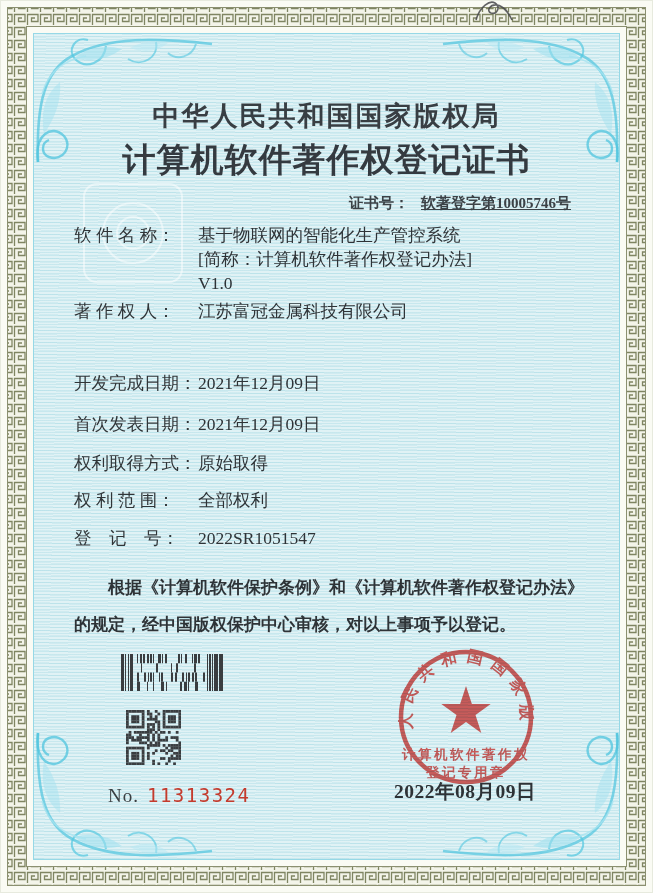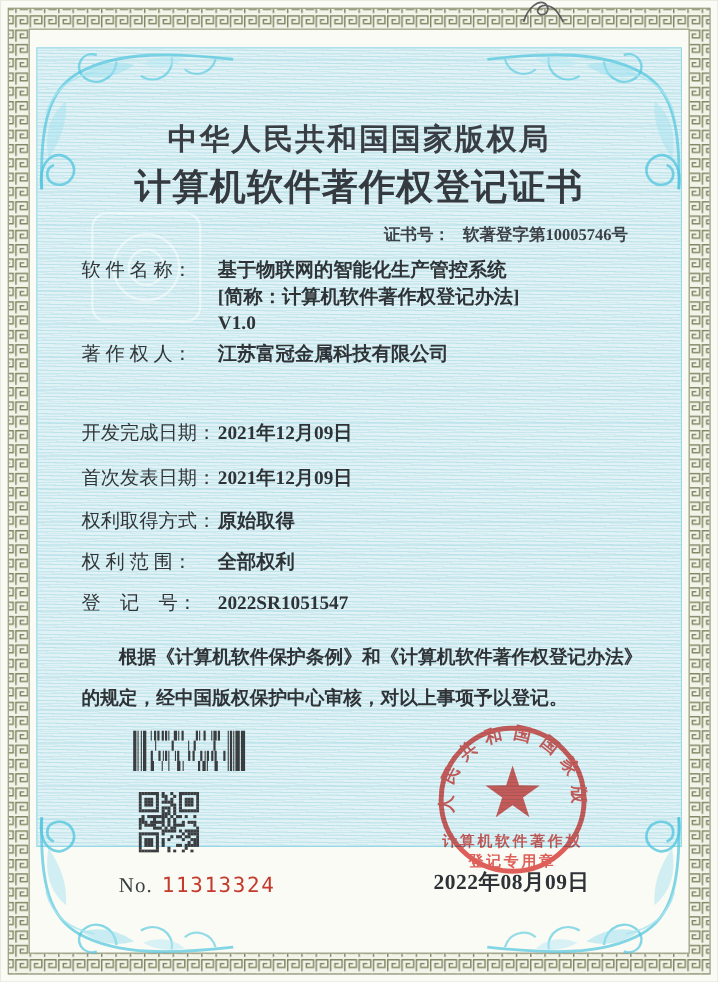--- a/index.html
+++ b/index.html
@@ -3,45 +3,45 @@
 <meta charset="utf-8">
 <style>
   html,body{margin:0;padding:0;background:#ffffff;}
   .page{
     position:relative;width:653px;height:893px;margin:0 auto;
     background:#fafbf4;overflow:hidden;
     font-family:"Liberation Serif","DejaVu Serif",serif;
     box-shadow:inset 0 0 0 1px #e7eade;
   }
   .panel{
-    position:absolute;left:33px;top:43px;width:587px;height:727px;
+    position:absolute;left:33px;top:33px;width:587px;height:827px;
     background-color:#e0f2f5;
     background-image:
       repeating-linear-gradient(0deg, rgba(136,205,219,0.28) 0 1px, rgba(0,0,0,0) 1px 3px),
       repeating-linear-gradient(3deg, rgba(136,205,219,0.18) 0 1px, rgba(0,0,0,0) 1px 4px);
     border:1.5px solid #96d8e6;
     box-sizing:border-box;
   }
   .border-frame{position:absolute;left:0;top:0;}
   .ornaments{position:absolute;left:0;top:0;pointer-events:none;}
   .authority{
     position:absolute;left:0;top:64px;width:100%;text-align:center;
     font-size:27px;font-weight:bold;color:#383e43;letter-spacing:2px;
   }
   .cert-title{
     position:absolute;left:0;top:104px;width:100%;text-align:center;
     font-size:33px;font-weight:bold;color:#343a40;letter-spacing:1px;
   }
   .cert-no{
     position:absolute;top:160px;right:48px;font-size:15px;font-weight:bold;color:#3b4146;
   }
-  .cert-no .v{margin-left:12px;}
+  .cert-no .v{margin-left:12px;text-decoration:underline;}
   .field-row{position:absolute;left:40px;font-size:17.5px;color:#2e3337;}
   .field-label{position:absolute;left:0;top:0;font-weight:normal;white-space:pre;color:#303538;}
-  .field-value{position:absolute;left:124px;top:0;font-weight:700;white-space:pre;line-height:24px;width:420px;}
+  .field-value{position:absolute;left:124px;top:0;font-weight:400;white-space:pre;line-height:24px;width:420px;}
   .statement{
     position:absolute;left:40px;top:535px;width:514px;
     font-size:17px;font-weight:700;color:#2e3337;line-height:37px;text-indent:2em;
   }
   .barcode{position:absolute;left:87px;top:620px;}
   .qrcode{position:absolute;left:92px;top:676px;}
   .serial{position:absolute;left:74px;top:750px;font-size:19px;}
   .serial .prefix{color:#3a3f42;letter-spacing:1px;}
   .serial .num{
     color:#c43b2d;font-family:"DejaVu Sans Mono","Liberation Mono",monospace;

